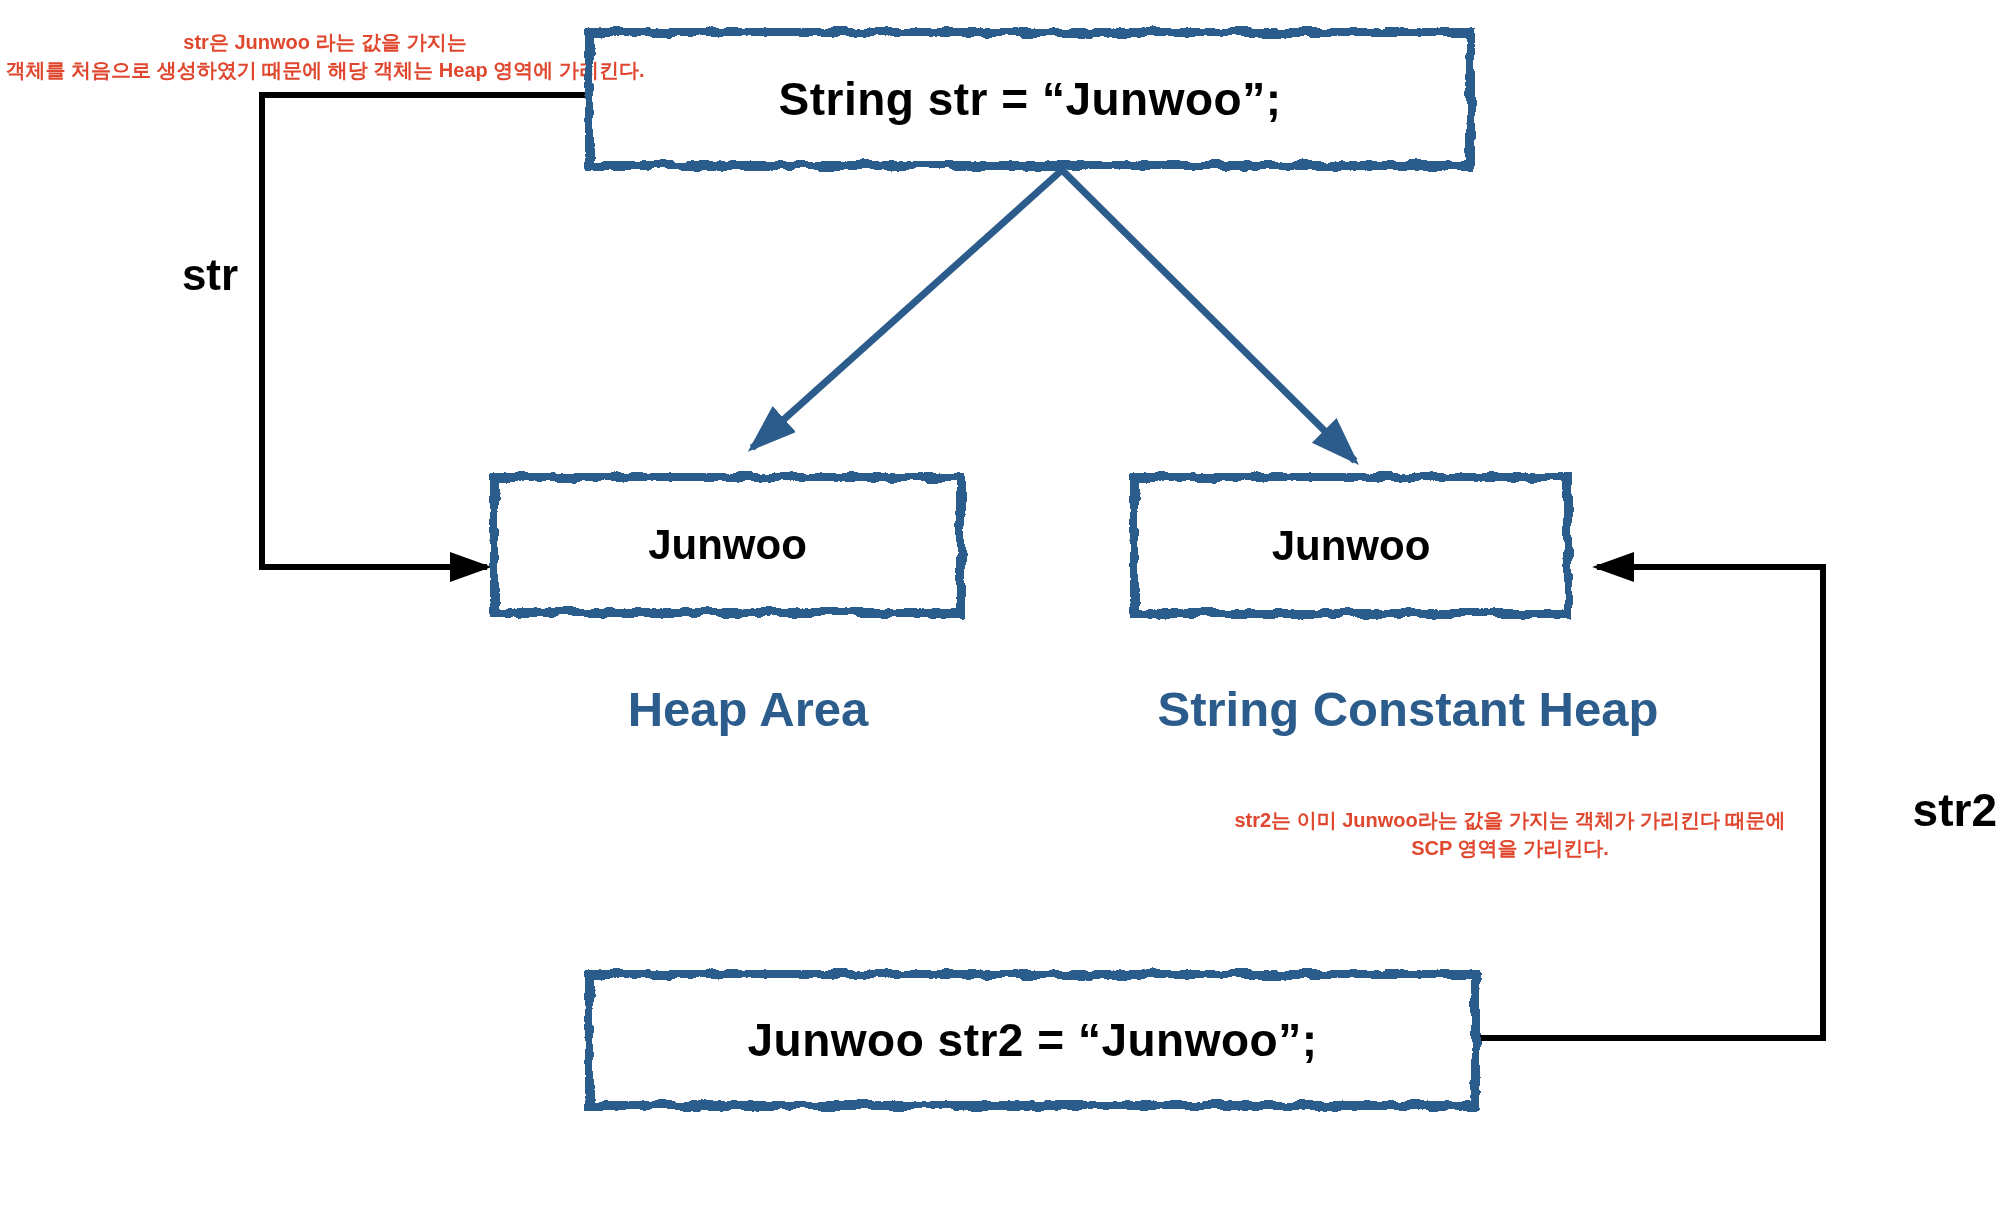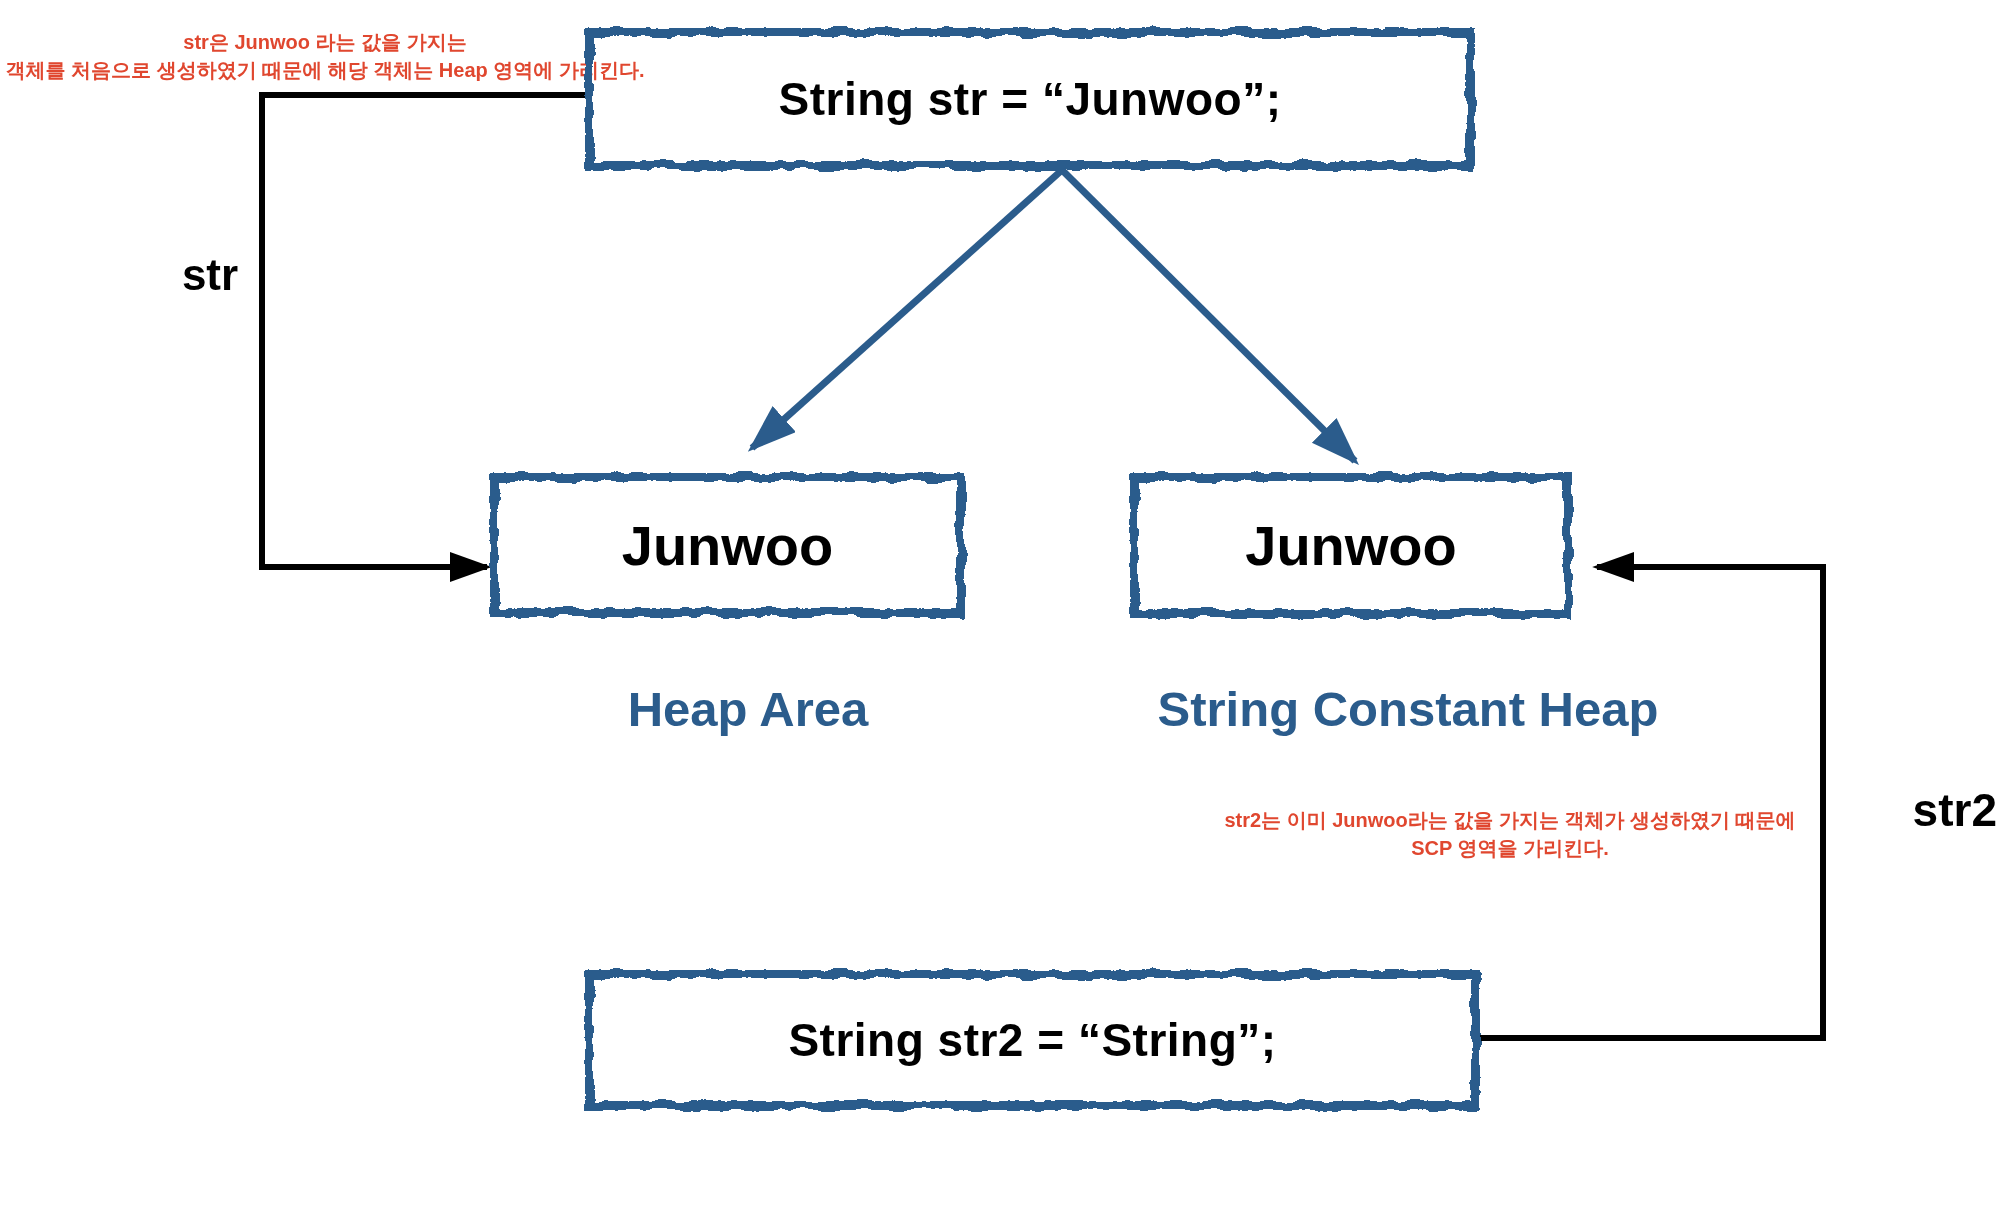--- a/index.html
+++ b/index.html
@@ -13,21 +13,21 @@
   .box .edge{
     position:absolute;inset:0;
     border:9px solid #2b5c8c;
     filter:url(#roughen);
   }
   .box .label{
     position:absolute;inset:0;display:flex;align-items:center;justify-content:center;
     font-weight:bold;color:#000;
   }
   .code-label{font-size:46px;letter-spacing:.5px;}
-  .value-label{font-size:56px;}
+  .value-label{font-size:42px;}
   
   .area-caption{
     position:absolute;text-align:center;font-weight:bold;color:#2b5c8c;font-size:49px;margin-top:36px;
   }
   
   .var-label{position:absolute;font-weight:bold;color:#000;}
   
   .note{
     position:absolute;text-align:center;color:#e0472f;font-weight:bold;
     font-size:20px;line-height:28px;white-space:nowrap;
@@ -68,21 +68,21 @@
     <line x1="1062" y1="170" x2="752" y2="448" stroke="#2b5c8c" stroke-width="7" marker-end="url(#head-blue)"></line>
     <line x1="1062" y1="170" x2="1355" y2="461" stroke="#2b5c8c" stroke-width="7" marker-end="url(#head-blue)"></line>
   </svg>
 
   <div class="note" style="left:-20px;top:28px;width:690px;">
     <div>str은 Junwoo 라는 값을 가지는</div>
     <div>객체를 처음으로 생성하였기 때문에 해당 객체는 Heap 영역에 가리킨다.</div>
   </div>
 
   <div class="note" style="left:1210px;top:806px;width:600px;">
-    <div>str2는 이미 Junwoo라는 값을 가지는 객체가 생성하였기 때문에</div>
+    <div>str2는 이미 Junwoo라는 값을 가지는 객체가 가리킨다 때문에</div>
     <div>SCP 영역을 가리킨다.</div>
   </div>
 
   <div class="box" style="left:585px;top:28px;width:890px;height:142px;">
     <div class="edge"></div>
     <div class="label code-label">String str = “Junwoo”;</div>
   </div>
 
   <div class="var-label" style="left:150px;top:250px;width:120px;text-align:center;font-size:44px;">str</div>
 
@@ -96,16 +96,16 @@
     <div class="label value-label">Junwoo</div>
   </div>
 
   <div class="area-caption" style="left:498px;top:645px;width:500px;">Heap Area</div>
   <div class="area-caption" style="left:1108px;top:645px;width:600px;">String Constant Heap</div>
 
   <div class="var-label" style="left:1837px;top:783px;width:160px;text-align:right;font-size:46px;">str2</div>
 
   <div class="box" style="left:585px;top:970px;width:895px;height:140px;">
     <div class="edge"></div>
-    <div class="label code-label">String str2 = “String”;</div>
+    <div class="label code-label">Junwoo str2 = “Junwoo”;</div>
   </div>
 
 </div>
 
 </body></html>

